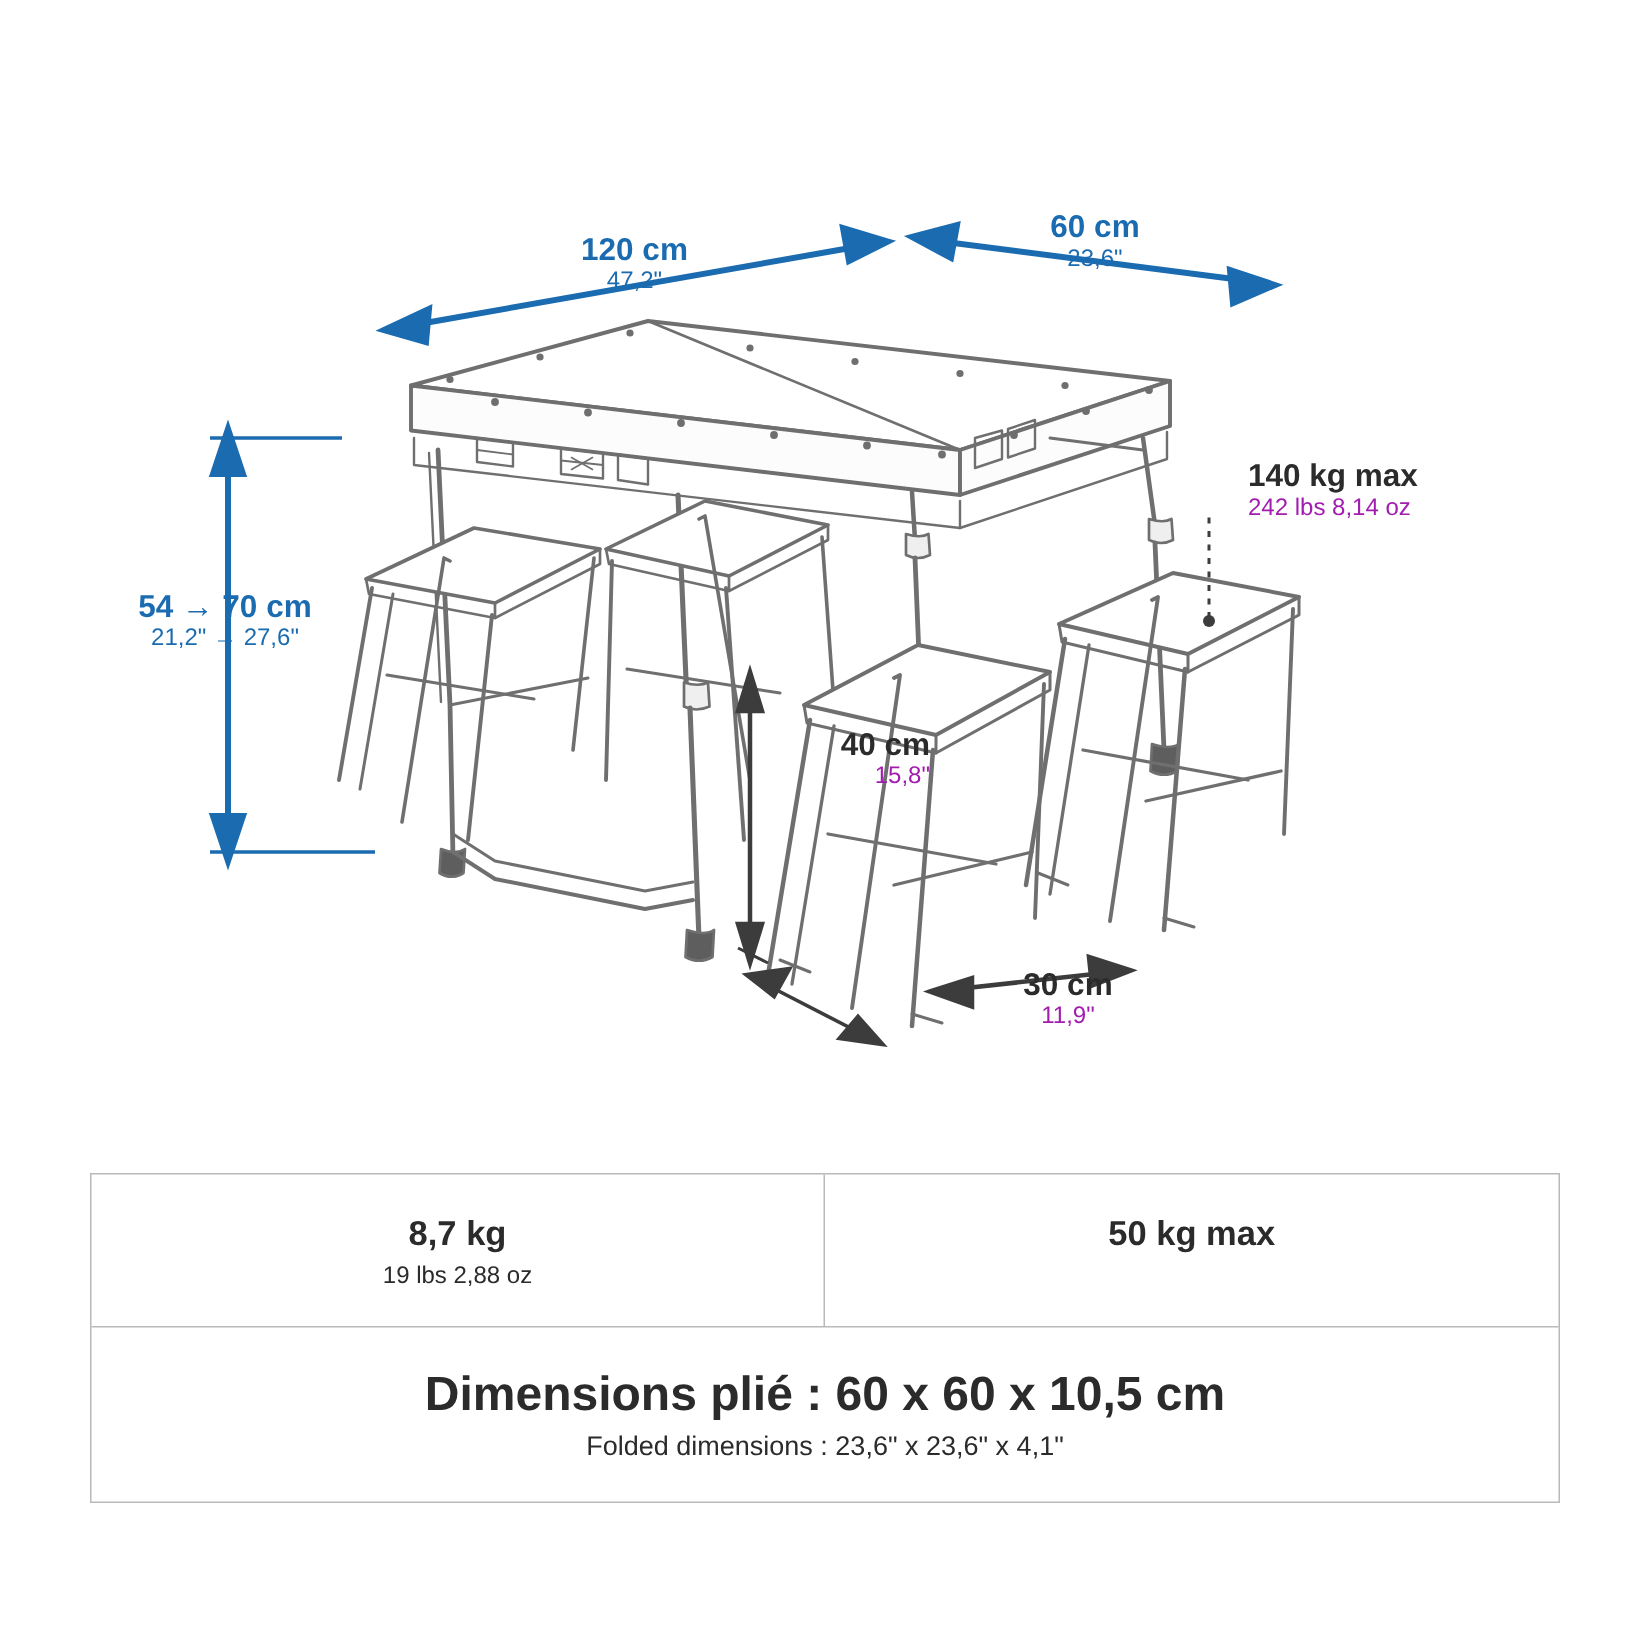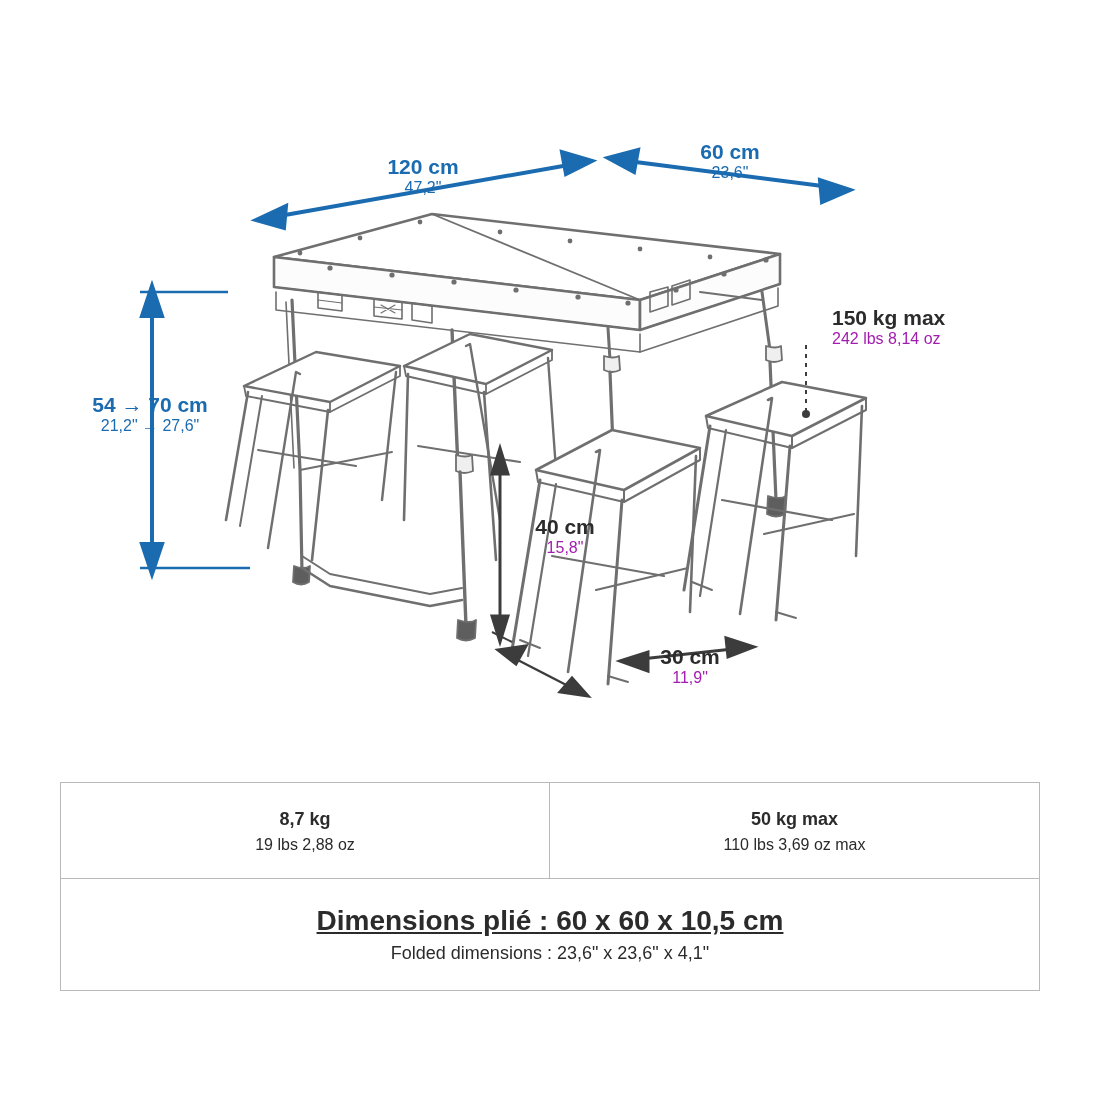--- a/index.html
+++ b/index.html
@@ -67,31 +67,31 @@
   .spec-cell {
     flex: 1 1 50%;
     box-sizing: border-box;
     padding: 26px 10px 24px 10px;
     text-align: center;
   }
   .spec-cell.left-cell { border-right: 1px solid #b9b9b9; }
   .spec-cell.full { flex: 1 1 100%; padding: 26px 10px 26px 10px; }
   .spec-primary {
     font-weight: bold;
-    font-size: 18px;
+    font-size: 23px;
     color: #2b2b2b;
     display: block;
     margin-bottom: 6px;
   }
   .spec-secondary {
     font-size: 16px;
     color: #2b2b2b;
     display: block;
   }
-  .spec-cell.full .spec-primary { font-size: 28px; text-decoration: underline; }
+  .spec-cell.full .spec-primary { font-size: 32px; }
   .spec-cell.full .spec-secondary { font-size: 18px; }
 </style>
 </head>
 <body>
 
 <div id="stage">
 
   <svg class="diagram-svg" viewBox="0 0 1100 1100">
     <g fill="none" stroke="#6f6f6f" stroke-width="2.6" stroke-linejoin="round" stroke-linecap="round">
 
@@ -257,44 +257,43 @@
   <div class="dim" style="left:660px; top:140px; width:140px;">
     <span class="primary">60 cm</span>
     <span class="secondary">23,6"</span>
   </div>
 
   <div class="dim" style="left:60px; top:393px; width:180px; text-align:center;">
     <span class="primary">54 → 70 cm</span>
     <span class="secondary">21,2" → 27,6"</span>
   </div>
 
-  <div class="dim dark" style="left:510px; top:515px; width:110px; text-align:center;">
+  <div class="dim dark" style="left:510px; top:485px; width:110px; text-align:right;">
     <span class="primary">40 cm</span>
     <span class="secondary">15,8"</span>
   </div>
 
-  <div class="dim dark" style="left:630px; top:645px; width:120px;">
+  <div class="dim dark" style="left:652px; top:645px; width:120px;">
     <span class="primary">30 cm</span>
     <span class="secondary">11,9"</span>
   </div>
 
   <div class="dim dark" style="left:832px; top:306px; width:230px; text-align:left;">
-    <span class="primary">150 kg max</span>
+    <span class="primary">140 kg max</span>
     <span class="secondary">242 lbs 8,14 oz</span>
   </div>
 
   <div class="spec-table">
     <div class="spec-row top">
       <div class="spec-cell left-cell">
         <span class="spec-primary">8,7 kg</span>
         <span class="spec-secondary">19 lbs 2,88 oz</span>
       </div>
       <div class="spec-cell">
         <span class="spec-primary">50 kg max</span>
-        <span class="spec-secondary">110 lbs 3,69 oz max</span>
       </div>
     </div>
     <div class="spec-row">
       <div class="spec-cell full">
         <span class="spec-primary">Dimensions plié : 60 x 60 x 10,5 cm</span>
         <span class="spec-secondary">Folded dimensions : 23,6" x 23,6" x 4,1"</span>
       </div>
     </div>
   </div>
 

